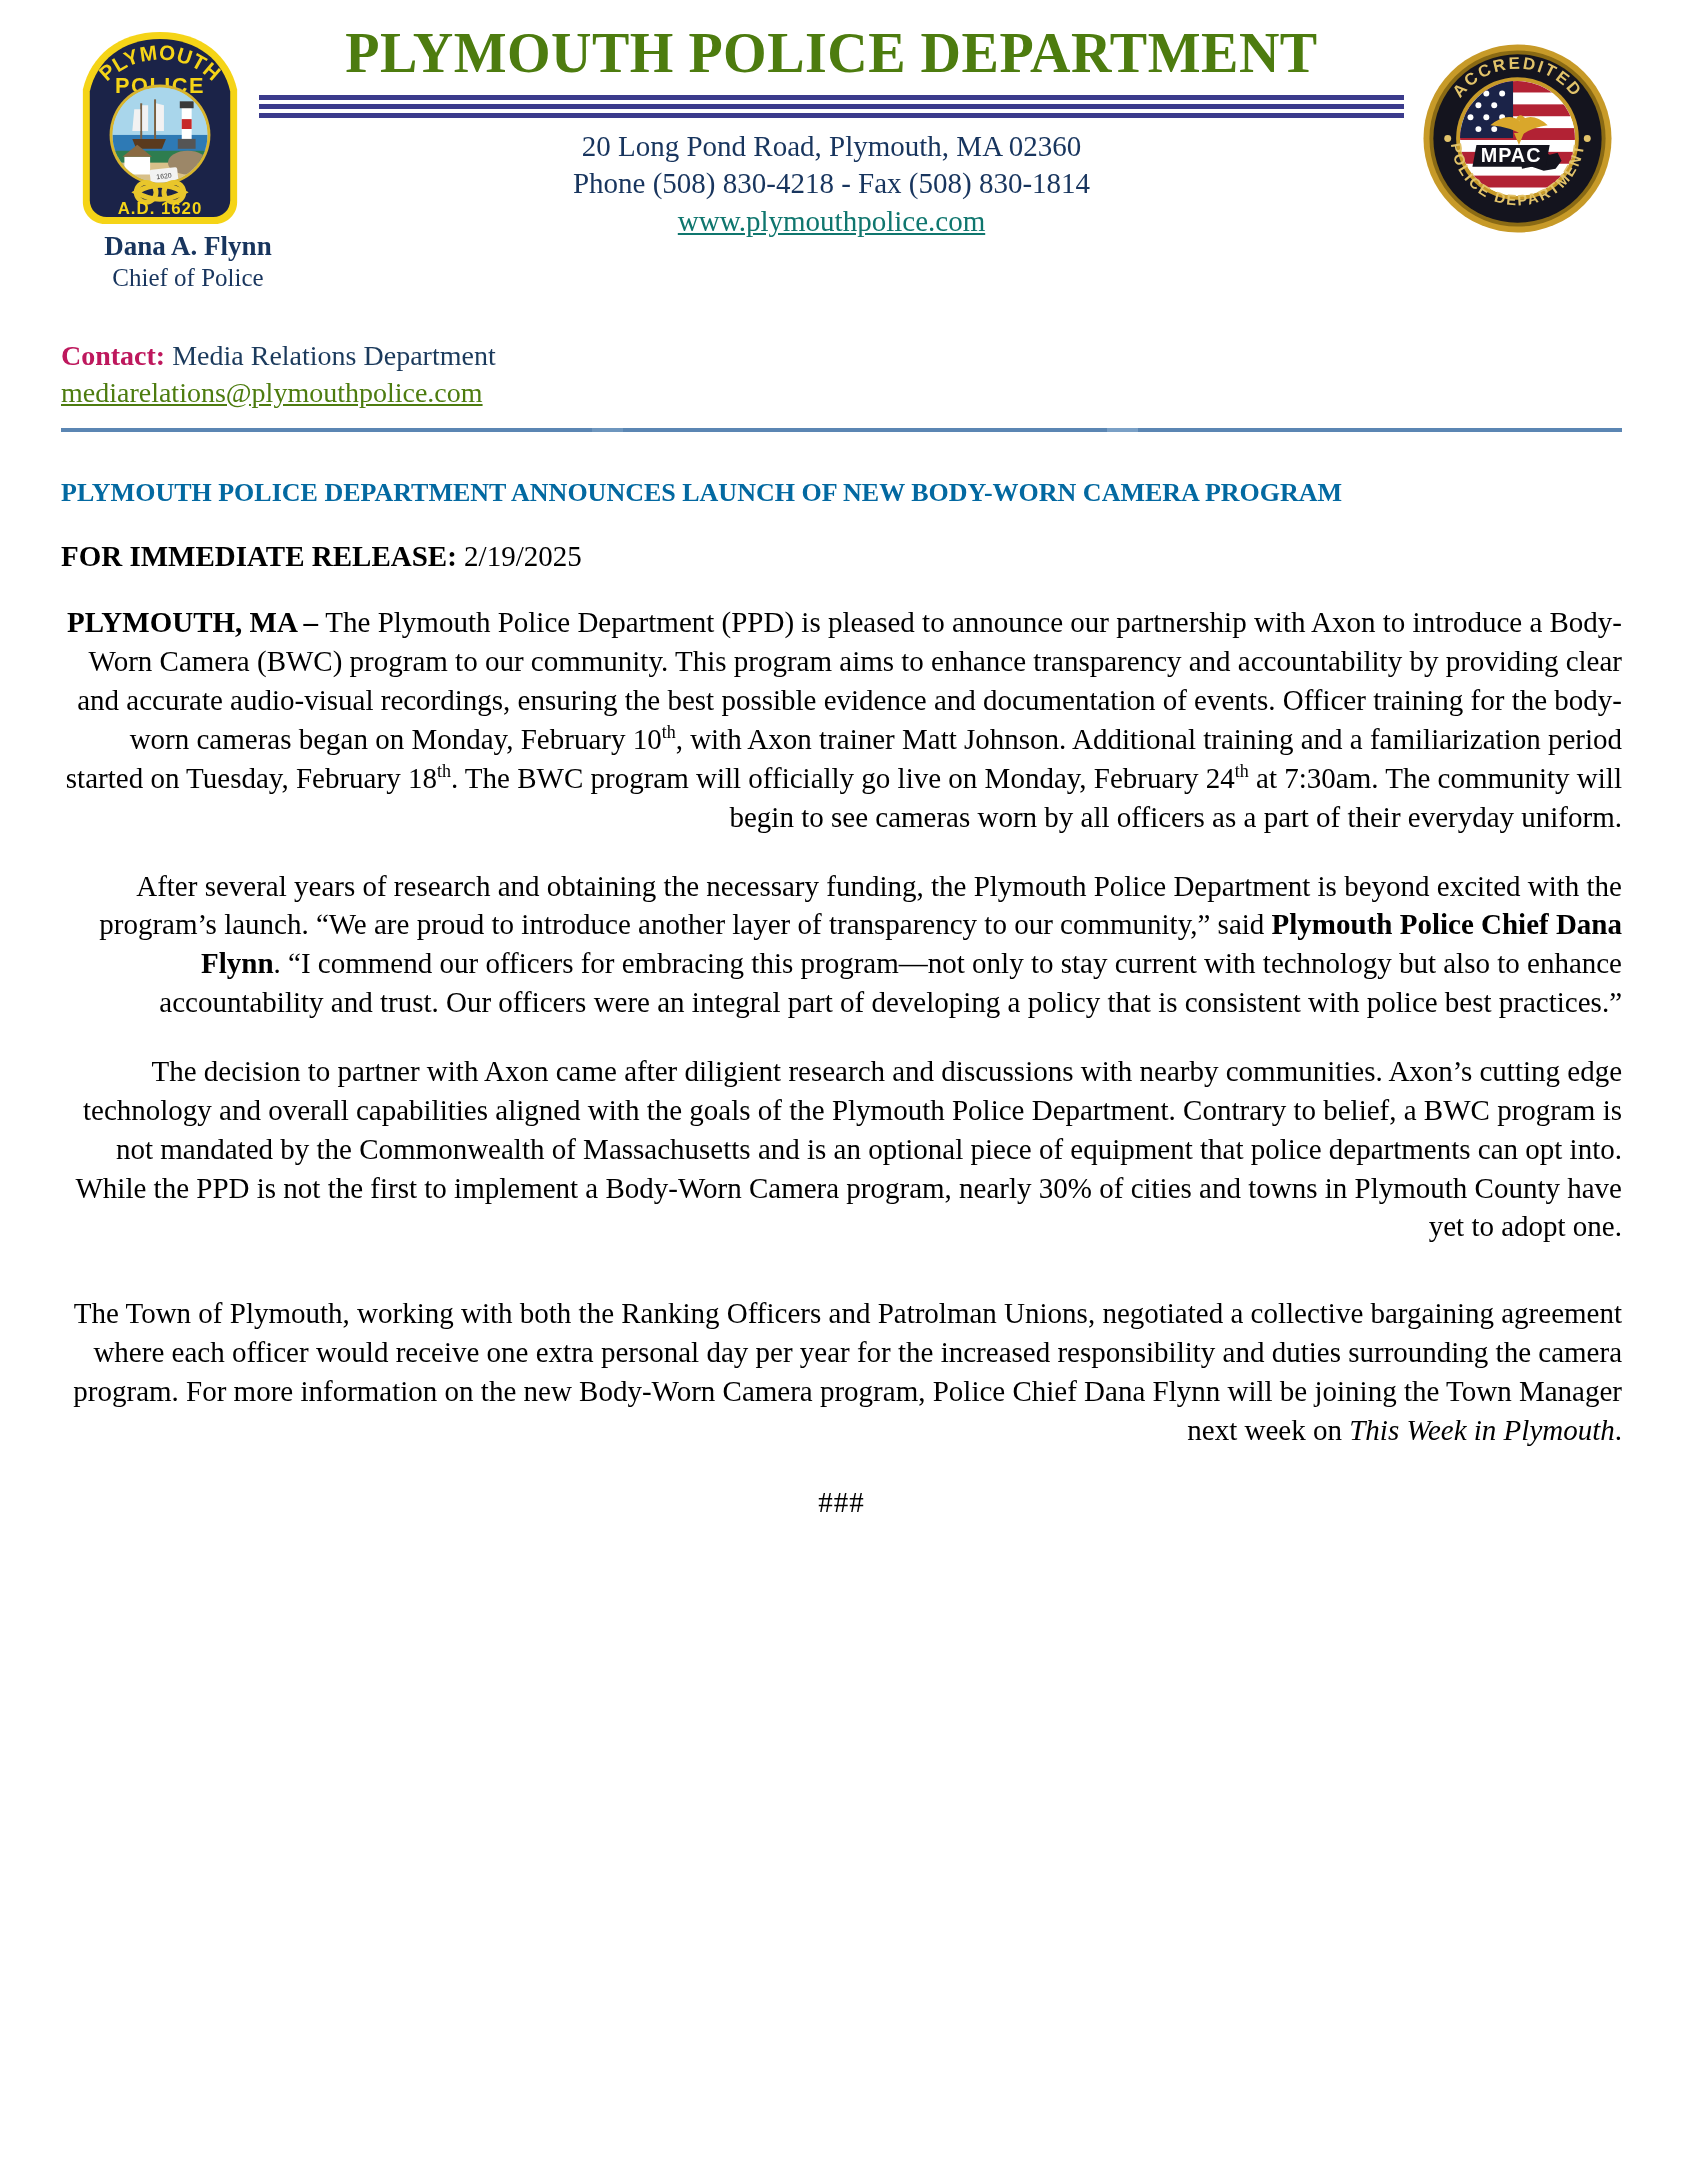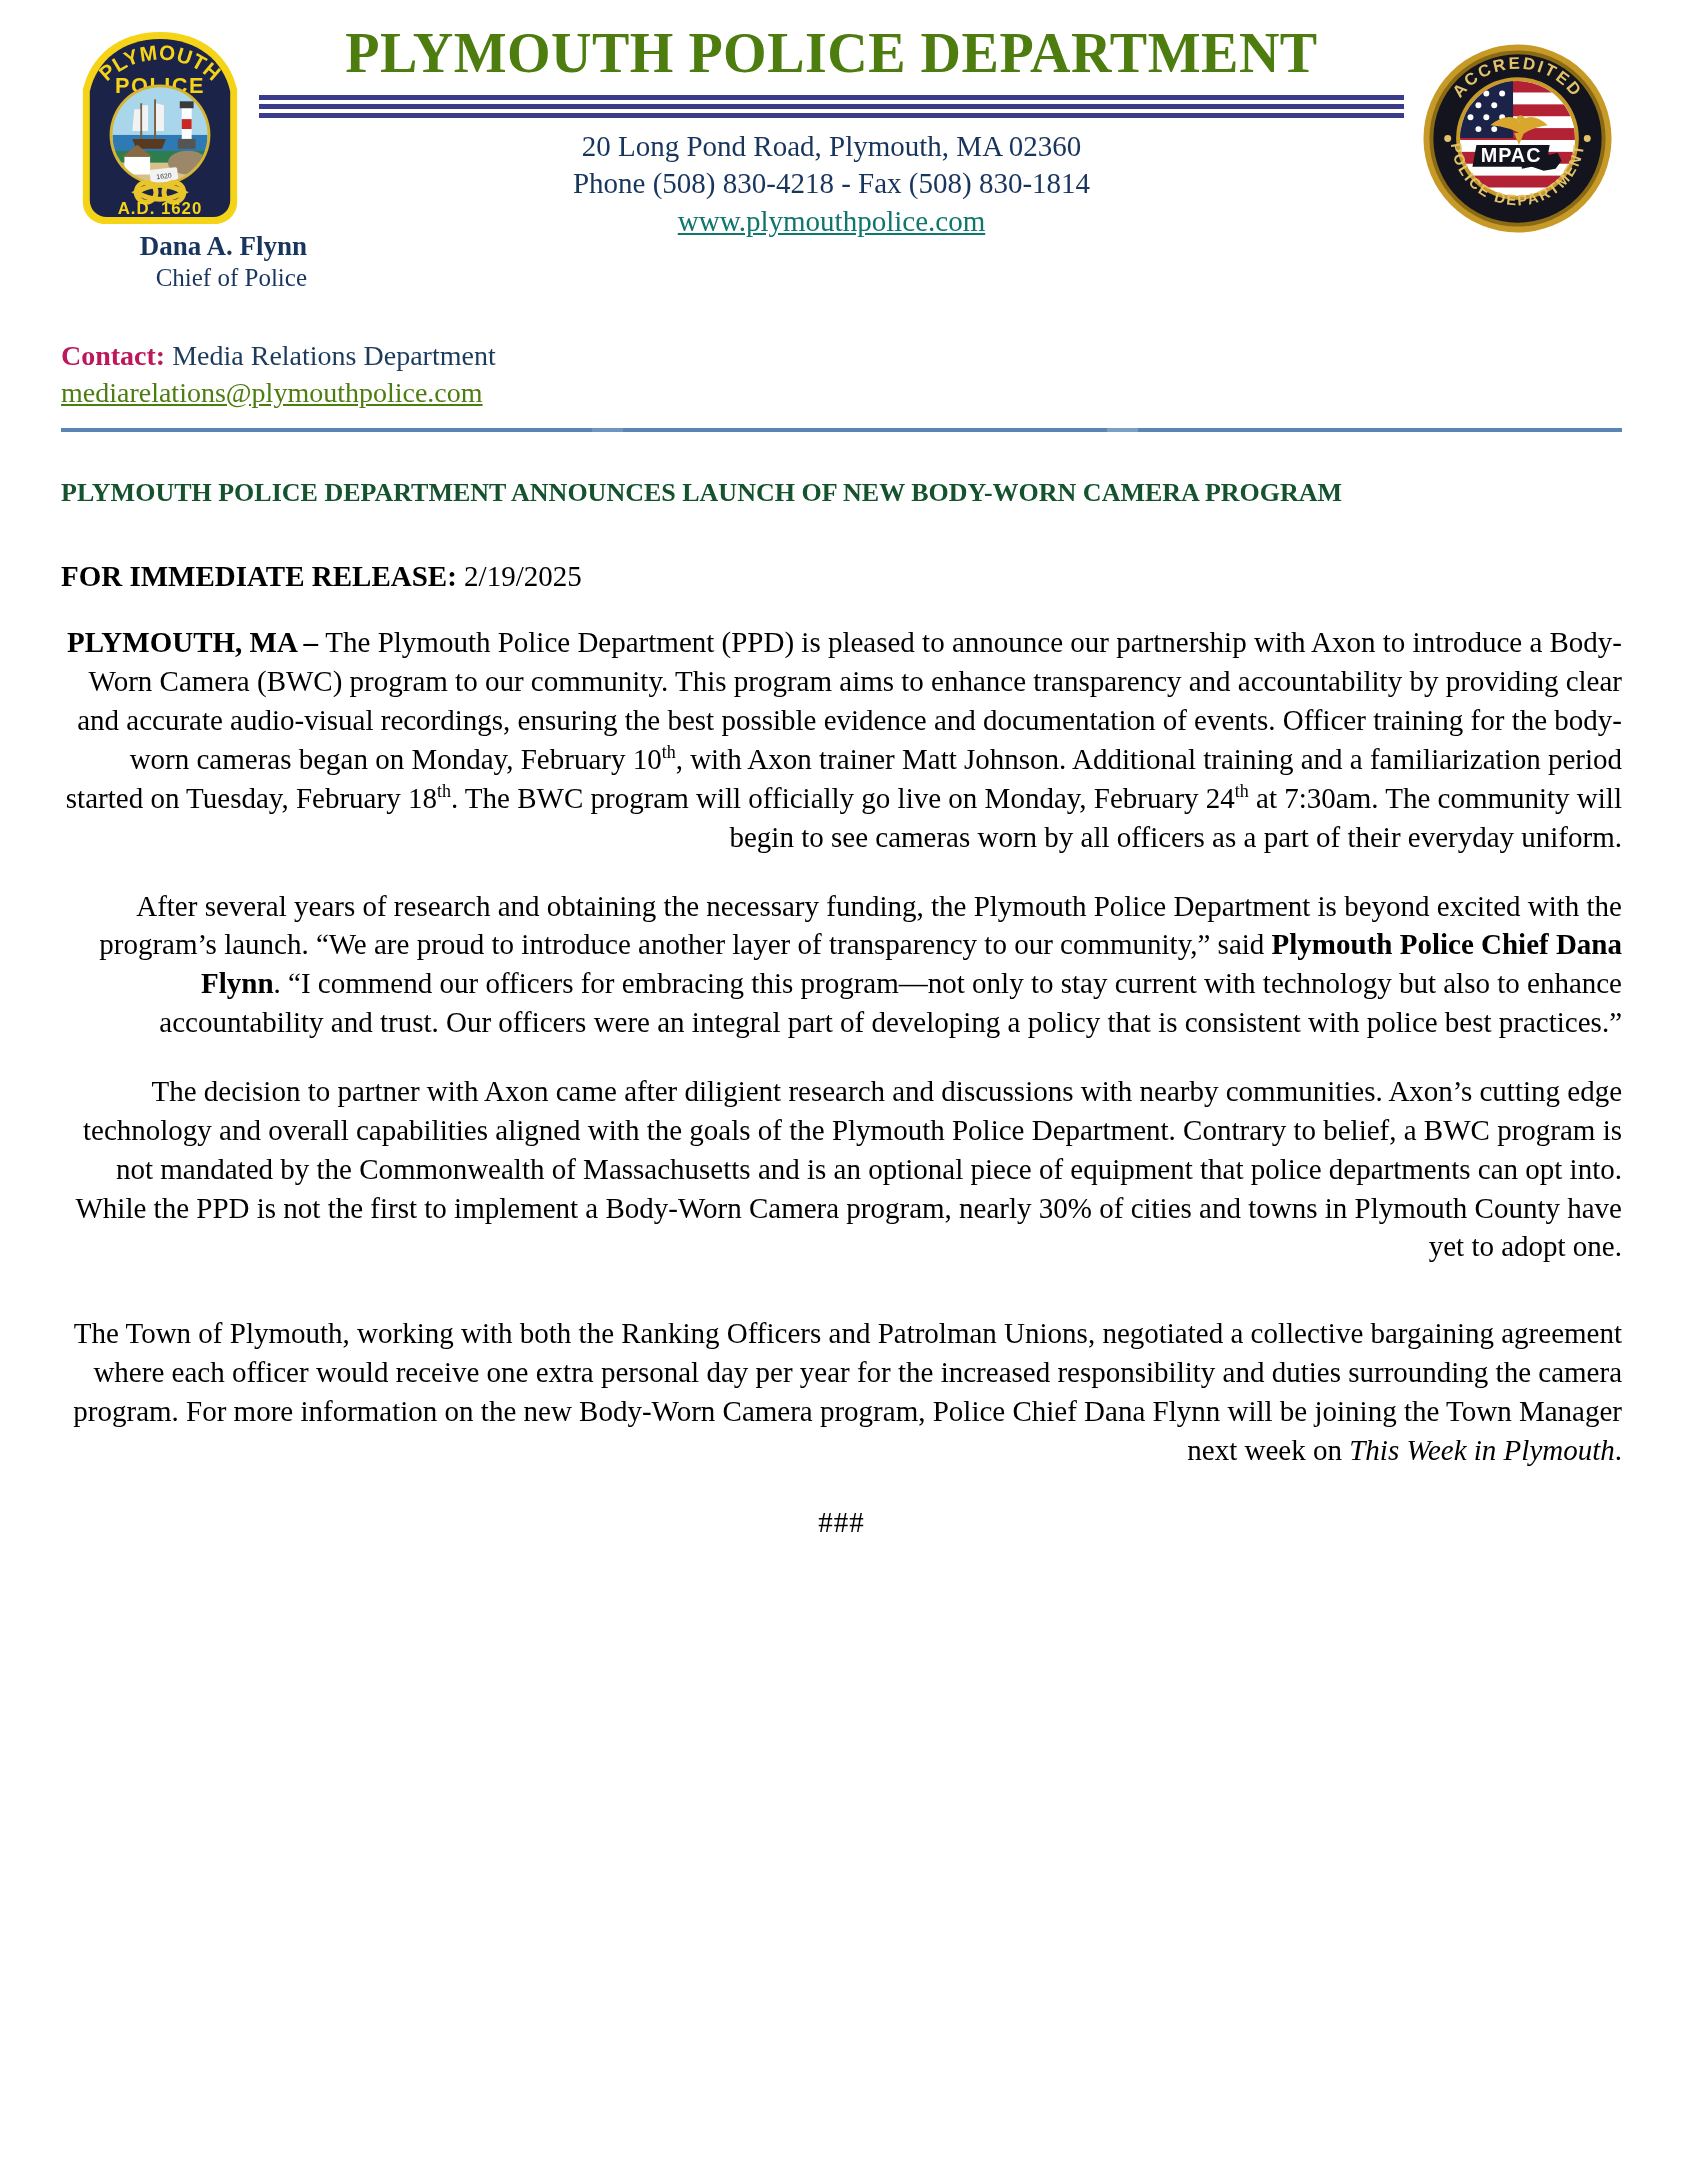--- a/index.html
+++ b/index.html
@@ -80,21 +80,21 @@
   .addr-link {
     color: #0f766e;
     text-decoration: underline;
   }
 
   .chief-block {
     position: absolute;
     left: 8px;
     top: 230px;
     width: 238px;
-    text-align: right;
+    text-align: center;
   }
   .chief-name {
     font-size: 27px;
     font-weight: bold;
     color: #18355E;
     line-height: 1.22;
   }
   .chief-title {
     font-size: 25px;
     color: #18355E;
@@ -135,22 +135,22 @@
 
   
   .body-area {
     margin: 44px 61px 0 61px;
   }
 
   .headline {
     font-size: 26px;
     font-weight: bold;
     line-height: 1.3;
-    color: #14532d;
-    margin-bottom: 48px;
+    color: #0369a1;
+    margin-bottom: 28px;
     white-space: nowrap;
   }
 
   .release-line {
     font-size: 29px;
     line-height: 1.3;
     margin-bottom: 28px;
   }
   .release-label { font-weight: bold; }
 

